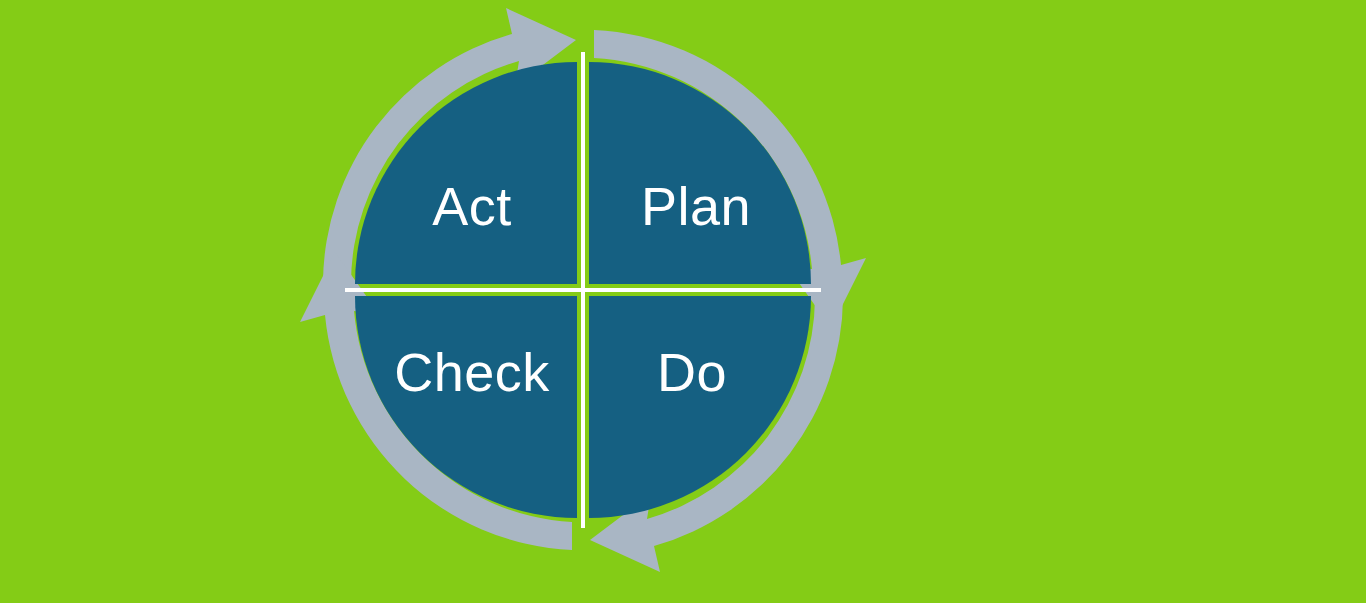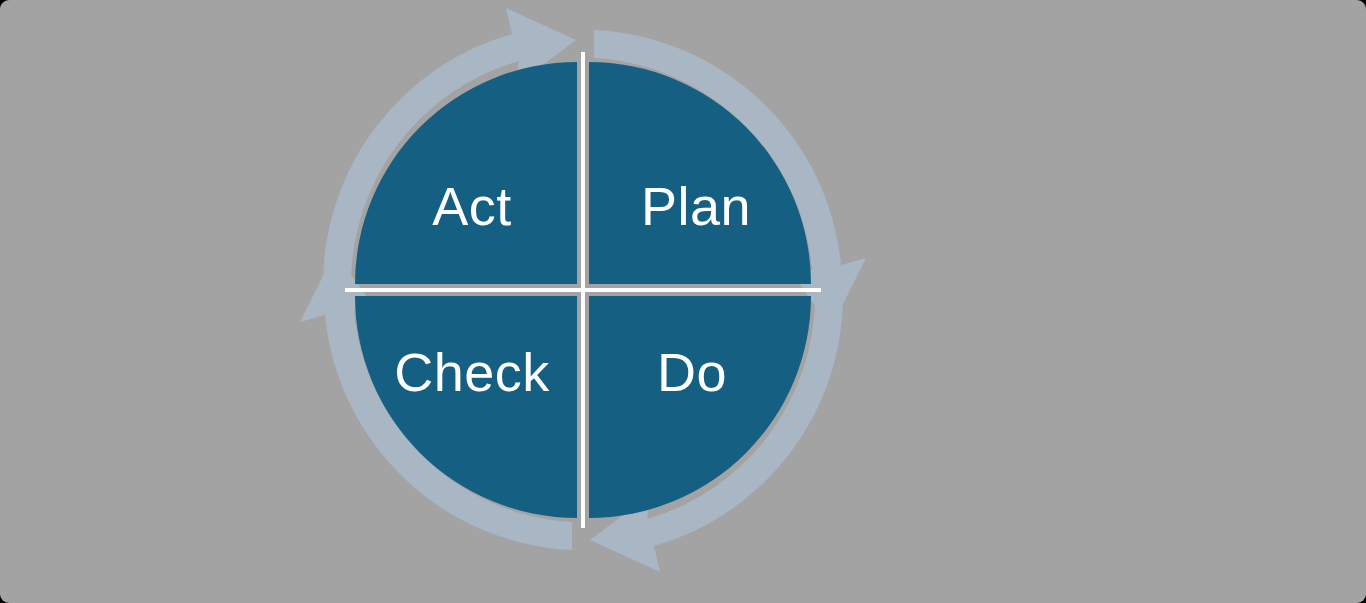--- a/index.html
+++ b/index.html
@@ -34,21 +34,21 @@
     font-size: 54px;
     font-weight: 400;
     text-anchor: middle;
     dominant-baseline: middle;
     letter-spacing: 0.5px;
   }
 </style>
 </head>
 <body style="background: rgb(0, 0, 0);">
 
-<div id="canvas" style="background: #a3a3a3; border-radius: 9px;">
+<div id="canvas" style="background: #84cc16;">
 
   <svg id="diagram-svg" viewBox="0 0 1366 603" xmlns="http://www.w3.org/2000/svg">
 
     <g>
 
       <path fill="#A9B6C4" d="M 323,282
                A 260,260 0 0 1 512,34
                L 506,8
                L 576,40
                L 515,86

